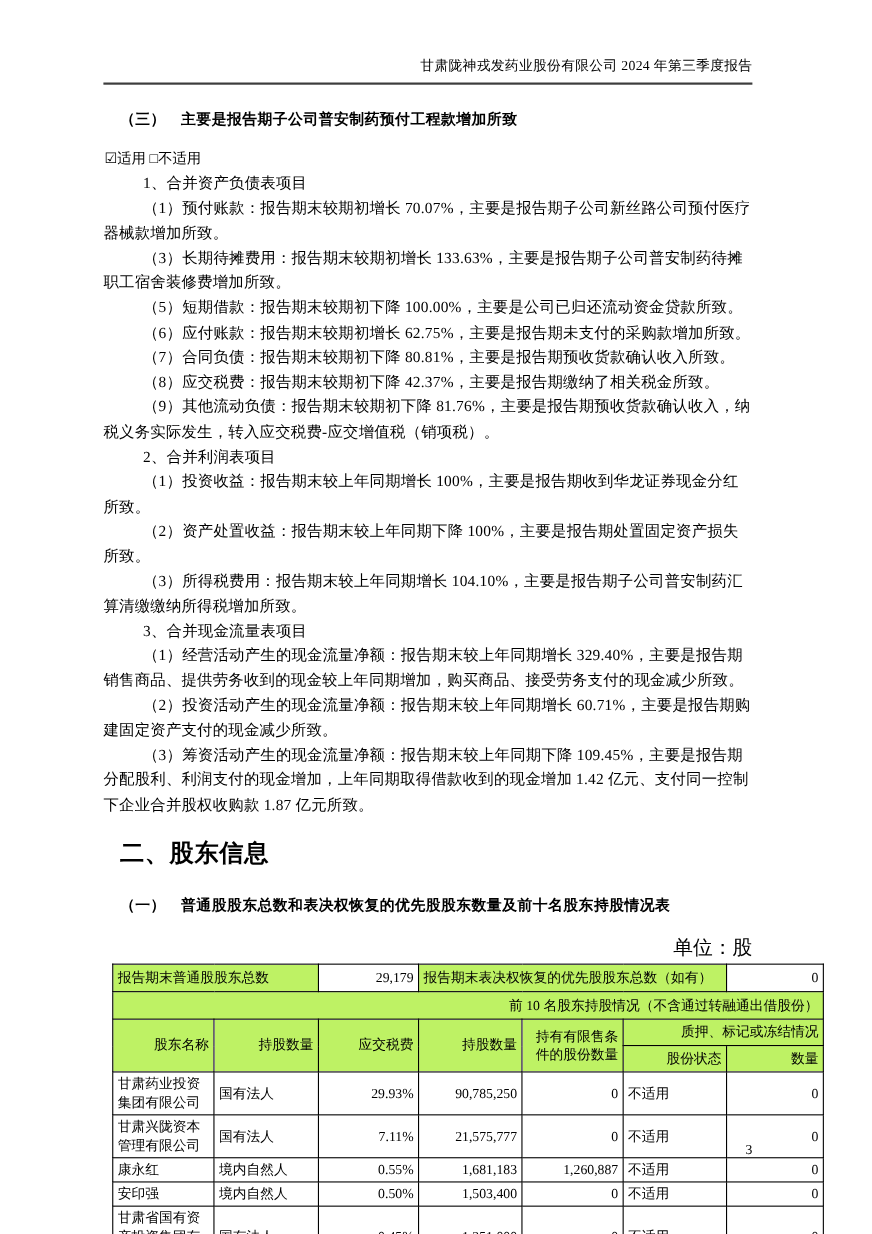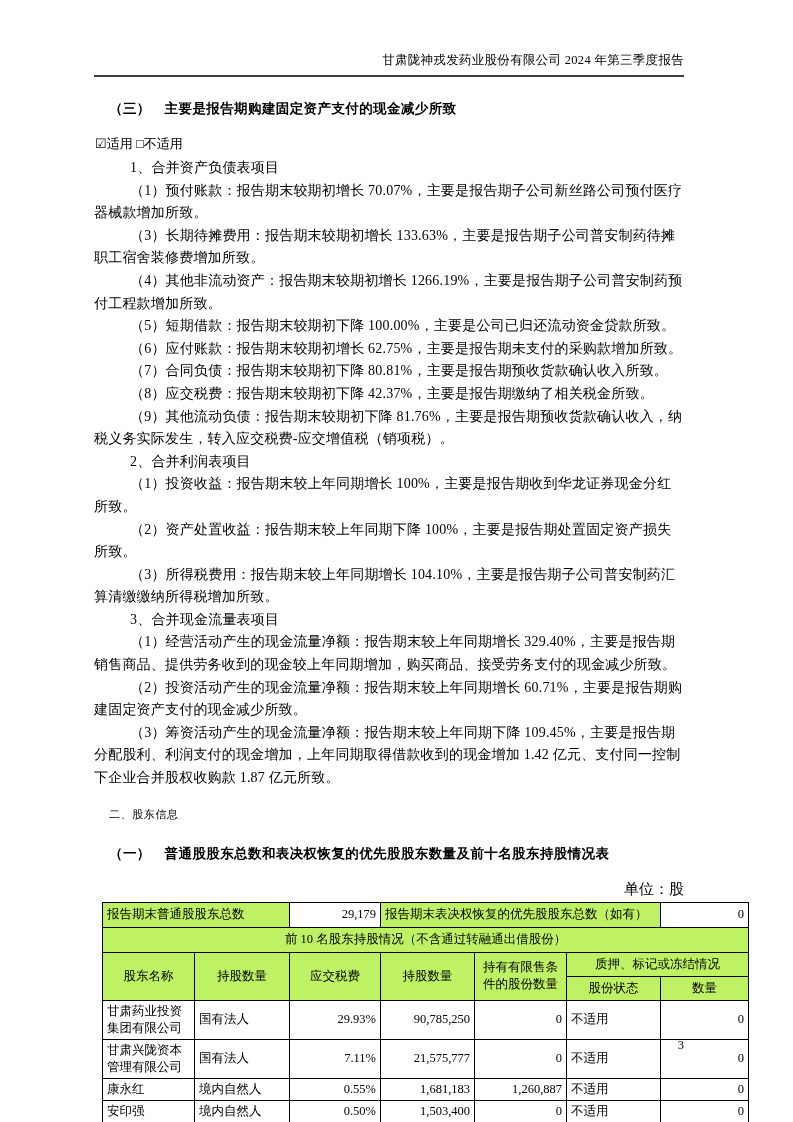--- a/index.html
+++ b/index.html
@@ -42,82 +42,81 @@
   .paragraphs p {
     margin: 0;
     font-size: 14px;
     line-height: 22.6px;
     text-indent: 36px;
     letter-spacing: 0.2px;
   }
   
   .sec2-heading {
     margin: 17px 0 0 15px;
-    font-size: 11px;
-    font-weight: normal;
+    font-size: 22px;
+    font-weight: bold;
     letter-spacing: 0.6px;
   }
   .sec2-sub-heading {
     margin: 23px 0 0 15px;
     font-size: 13.5px;
     font-weight: bold;
     letter-spacing: 0.4px;
   }
   .unit-label {
     margin-top: 17px;
     text-align: right;
-    font-size: 15px;
+    font-size: 18px;
   }
   
   table.sh-table {
     margin: 3px 0 0 8px;
     width: 646px;
     border-collapse: collapse;
     border: 1.5px solid #000;
     font-size: 12.5px;
     table-layout: fixed;
   }
   table.sh-table td {
     border: 1px solid #000;
     padding: 2px 4px;
     vertical-align: middle;
     line-height: 17px;
     overflow: hidden;
   }
   .gray { background: #bef264; }
-  .c { text-align: center; }
+  .c { text-align: right; }
   .r { text-align: right; }
   .l { text-align: left; }
   tr.sum-row td { height: 20px; }
   tr.cap-row td { height: 20px; }
   tr.hdr-row td { height: 19px; }
   td.name-col { word-break: break-all; }
   .page-number {
     position: absolute;
     right: 76px;
     top: 1038px;
     font-size: 12.5px;
   }
 </style>
 </head>
 <body>
 
 <div class="page">
 
   <div class="report-header">甘肃陇神戎发药业股份有限公司 2024 年第三季度报告</div>
 
-  <div class="sec3-heading">（三）　主要是报告期购建固定资产支付的现金减少所致</div>
+  <div class="sec3-heading">（三）　主要是报告期子公司普安制药预付工程款增加所致</div>
 
   <div class="applicable-line">☑适用 □不适用</div>
 
   <div class="paragraphs">
     <p>1、合并资产负债表项目</p>
     <p>（1）预付账款：报告期末较期初增长 70.07%，主要是报告期子公司新丝路公司预付医疗器械款增加所致。</p>
     <p>（3）长期待摊费用：报告期末较期初增长 133.63%，主要是报告期子公司普安制药待摊职工宿舍装修费增加所致。</p>
-    <p>（4）其他非流动资产：报告期末较期初增长 1266.19%，主要是报告期子公司普安制药预付工程款增加所致。</p>
     <p>（5）短期借款：报告期末较期初下降 100.00%，主要是公司已归还流动资金贷款所致。</p>
     <p>（6）应付账款：报告期末较期初增长 62.75%，主要是报告期未支付的采购款增加所致。</p>
     <p>（7）合同负债：报告期末较期初下降 80.81%，主要是报告期预收货款确认收入所致。</p>
     <p>（8）应交税费：报告期末较期初下降 42.37%，主要是报告期缴纳了相关税金所致。</p>
     <p>（9）其他流动负债：报告期末较期初下降 81.76%，主要是报告期预收货款确认收入，纳税义务实际发生，转入应交税费-应交增值税（销项税）。</p>
     <p>2、合并利润表项目</p>
     <p>（1）投资收益：报告期末较上年同期增长 100%，主要是报告期收到华龙证券现金分红所致。</p>
     <p>（2）资产处置收益：报告期末较上年同期下降 100%，主要是报告期处置固定资产损失所致。</p>
     <p>（3）所得税费用：报告期末较上年同期增长 104.10%，主要是报告期子公司普安制药汇算清缴缴纳所得税增加所致。</p>
     <p>3、合并现金流量表项目</p>

